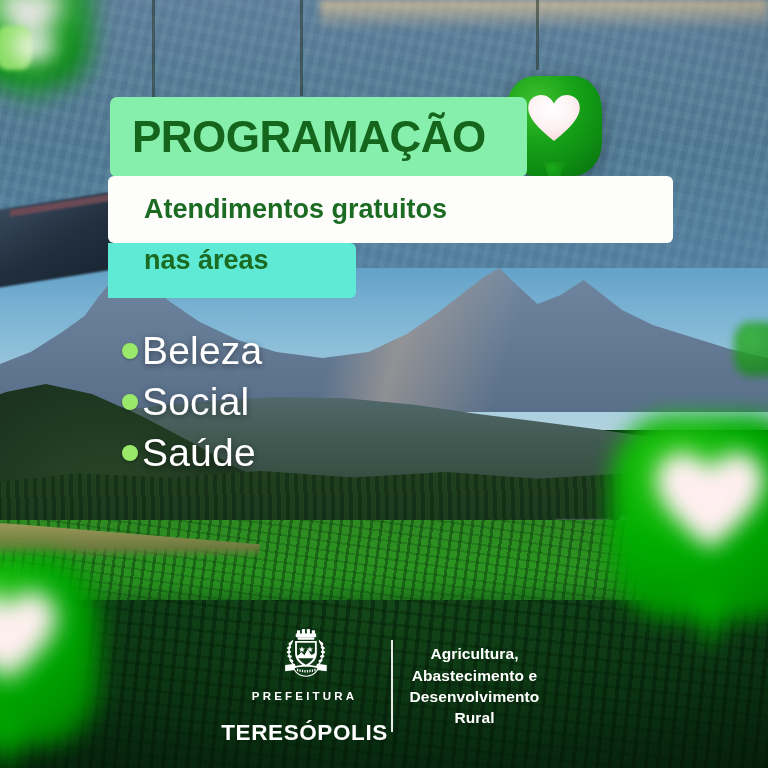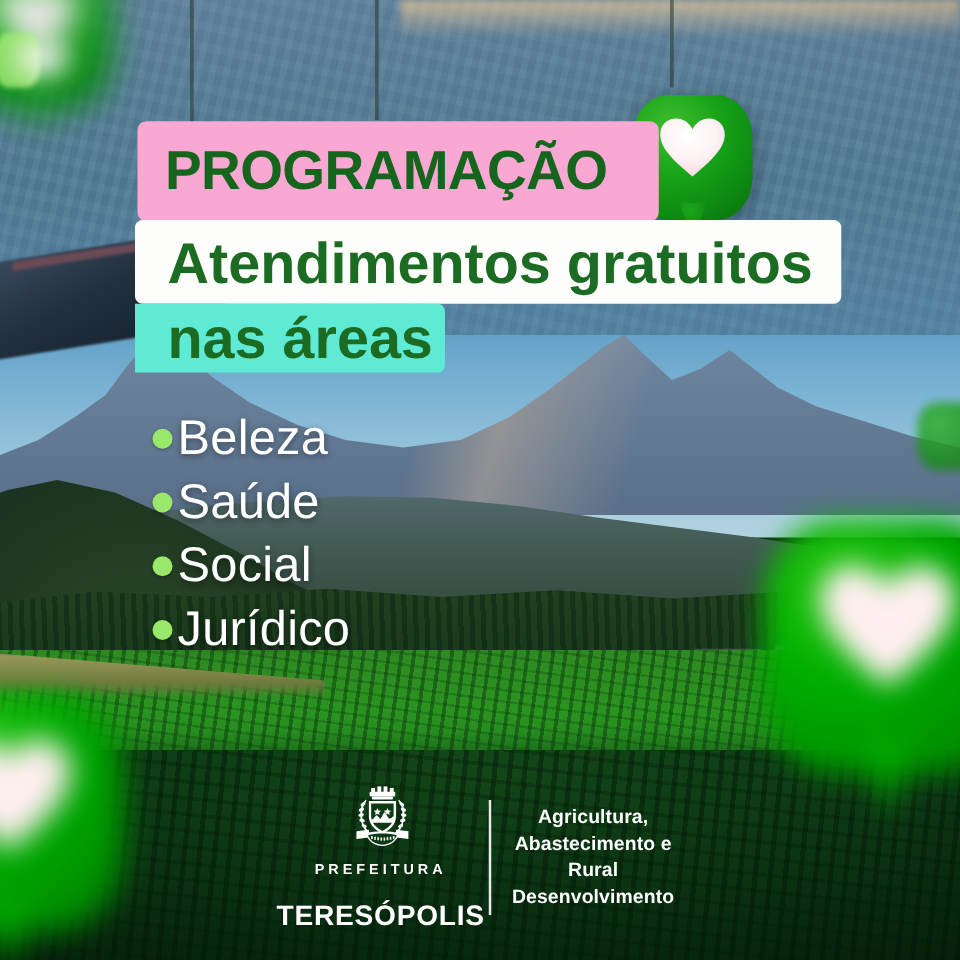--- a/index.html
+++ b/index.html
@@ -214,21 +214,21 @@
     background:radial-gradient(circle at 35% 30%, #2eb424, #0c7a10);
     border-radius:32%/36%; filter:blur(4px); opacity:.8; z-index:4;
   }
 
   
   #headline { position:absolute; left:0; top:0; z-index:8; }
 
   .band-green {
     position:absolute; left:110px; top:97px;
     width:417px; height:80px;
-    background:#f9a8d4;
+    background:#86efac;
     border-radius:7px;
     display:flex; align-items:center;
   }
   .band-green .kicker {
     font-size:44px; font-weight:bold; letter-spacing:-.5px;
     color:#15651d; padding-left:22px; line-height:1;
     white-space:nowrap;
   }
 
   .band-white-1 {
@@ -239,22 +239,22 @@
     display:flex; align-items:center;
   }
   .band-white-2 {
     position:absolute; left:108px; top:243px;
     width:248px; height:55px;
     background:#5eead4;
     border-radius:0 6px 6px 0;
     display:flex; align-items:flex-start;
   }
   .sub-line {
-    font-size:46px; font-weight:bold; color:#1c6b23;
-    padding-left:26px; line-height:1; white-space:nowrap;
+    font-size:27px; font-weight:bold; color:#1c6b23;
+    padding-left:36px; line-height:1; white-space:nowrap;
   }
   .band-white-2 .sub-line { padding-top:4px; }
 
   
   #bullets {
     position:absolute; left:122px; top:325px; z-index:8;
   }
   .bullet-row {
     display:flex; align-items:center; gap:4px; height:51px;
   }
@@ -405,29 +405,25 @@
     </div>
   </div>
 
   <div id="bullets">
     <div class="bullet-row">
       <span class="dot"></span>
       <span class="bullet-label">Beleza</span>
     </div>
     <div class="bullet-row">
       <span class="dot"></span>
-      <span class="bullet-label">Saúde</span>
+      <span class="bullet-label">Social</span>
     </div>
     <div class="bullet-row">
       <span class="dot"></span>
-      <span class="bullet-label">Social</span>
-    </div>
-    <div class="bullet-row">
-      <span class="dot"></span>
-      <span class="bullet-label">Jurídico</span>
+      <span class="bullet-label">Saúde</span>
     </div>
   </div>
 
   <div id="footer">
 
     <div id="brand-lockup">
       <div id="coat-of-arms">
         <svg viewBox="0 0 100 100">
           <g fill="#ffffff">
 
@@ -483,18 +479,18 @@
       </div>
       <div class="brand-prefeitura">PREFEITURA</div>
       <div class="brand-city">TERESÓPOLIS</div>
     </div>
 
     <div id="footer-divider"></div>
 
     <div id="dept-name">
       <div>Agricultura,</div>
       <div>Abastecimento e</div>
+      <div>Desenvolvimento</div>
       <div>Rural</div>
-      <div>Desenvolvimento</div>
     </div>
   </div>
 
 </div>
 
 </body></html>

